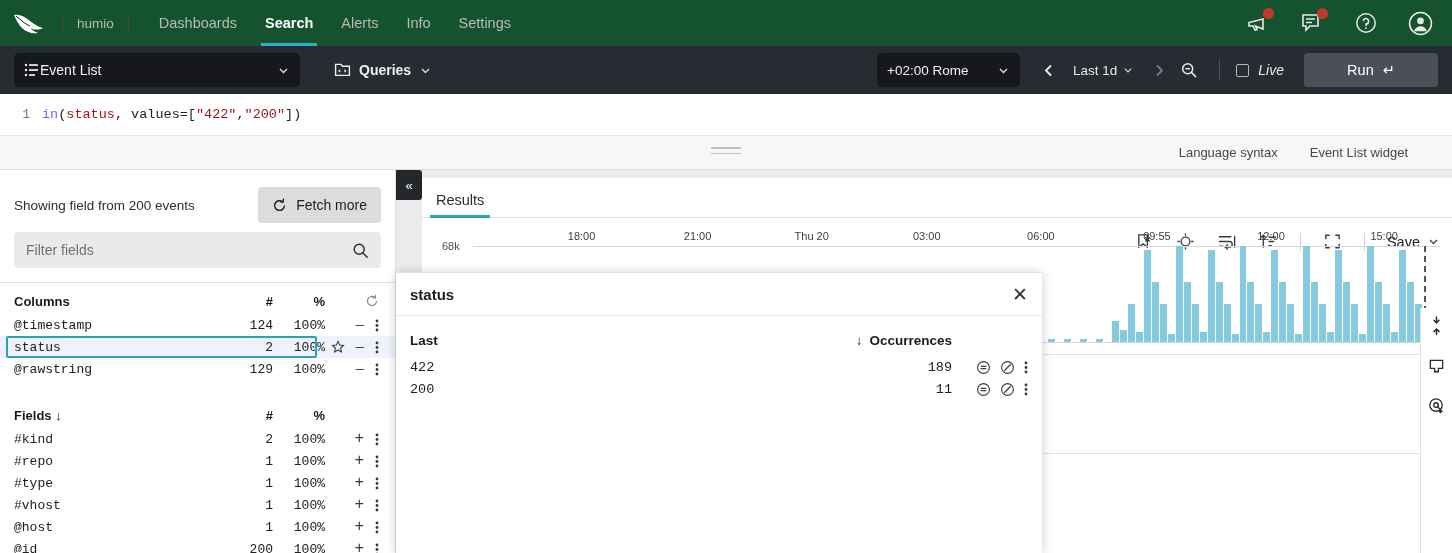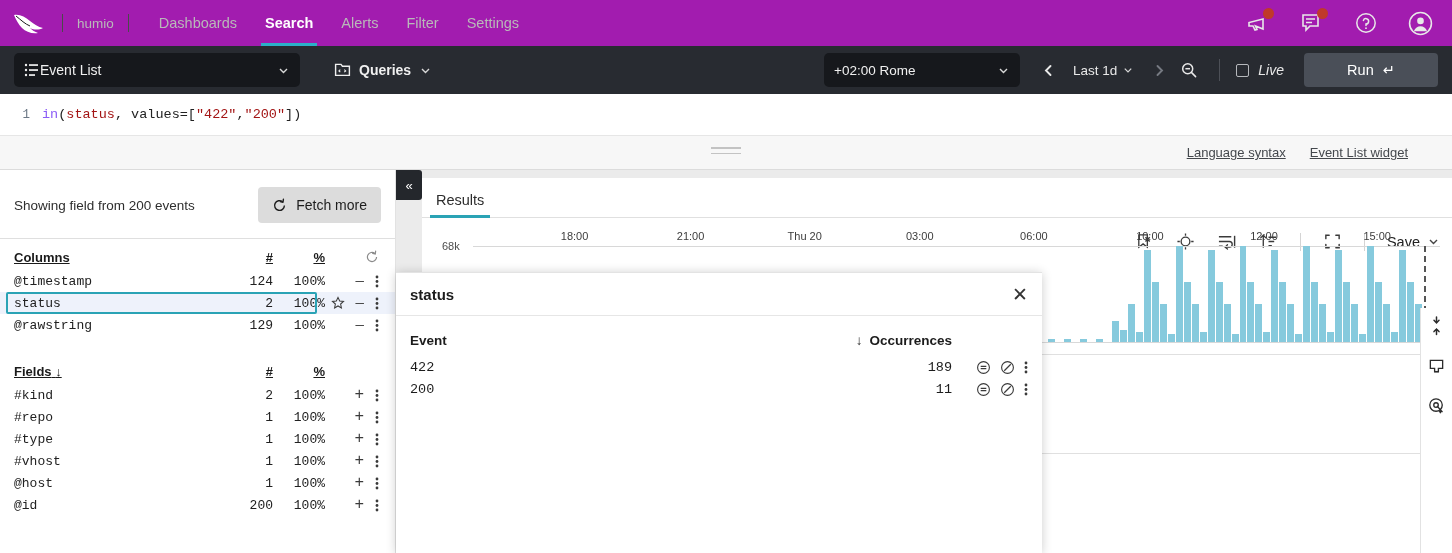--- a/index.html
+++ b/index.html
@@ -5,21 +5,21 @@
   * { box-sizing: border-box; margin: 0; padding: 0; }
   html, body {
     width: 1452px; height: 553px;
     font-family: "Liberation Sans", sans-serif;
     background: #ffffff; overflow: hidden;
   }
   .app { position: relative; width: 1452px; height: 553px; background:#fff; }
 
   
   .topnav {
-    height: 46px; background:#a21caf; display:flex; align-items:center;
+    height: 46px; background:#14532d; display:flex; align-items:center;
     padding: 0 14px 0 10px; position:relative;
   }
   .logo { width:38px; height:30px; display:flex; align-items:center; justify-content:center; }
   .nav-sep { width:1px; height:18px; background:#4a4a4a; margin:0 14px; }
   .nav-org { color:#b9b9b9; font-size:13.5px; }
   .nav-items { display:flex; align-items:center; height:46px; margin-left:2px; }
   .nav-item {
     color:#b9b9b9; font-size:14.5px; height:46px; display:flex; align-items:center;
     padding: 0 14px; position:relative; cursor:pointer; white-space:nowrap;
   }
@@ -44,21 +44,21 @@
     display:flex; align-items:center; padding: 0 10px; color:#f0f0f0;
     font-size:14px; cursor:pointer;
   }
   .evlist-btn .lbl { margin-left:0; }
   .evlist-btn .chev { margin-left:auto; }
   .queries-btn {
     display:flex; align-items:center; gap:8px; color:#f0f0f0; font-size:14px;
     font-weight:bold; margin-left:34px; cursor:pointer;
   }
   .tz-btn {
-    margin-left:auto; width:196px; height:34px; background:#16181c; border-radius:5px;
+    margin-left:auto; width:143px; height:34px; background:#16181c; border-radius:5px;
     display:flex; align-items:center; padding:0 10px; color:#f0f0f0; font-size:13.5px; cursor:pointer;
   }
   .tz-btn .chev { margin-left:auto; }
   .time-nav { display:flex; align-items:center; margin-left:14px; gap:2px; }
   .arrow-btn { width:28px; height:28px; display:flex; align-items:center; justify-content:center; cursor:pointer; }
   .range-lbl { color:#e9e9e9; font-size:13.5px; display:flex; align-items:center; gap:5px; padding: 0 9px; cursor:pointer;}
   .tb-sep { width:1px; height:22px; background:#4d5057; margin: 0 16px; }
   .live { display:flex; align-items:center; gap:9px; color:#e9e9e9; font-size:14px; cursor:pointer;font-style:italic;}
   .live .box { width:13px; height:13px; border:1.5px solid #b6b8bc; border-radius:2px; }
   .run-btn {
@@ -79,21 +79,21 @@
   .tok-str { color:#a31515; }
 
   
   .subbar {
     height: 34px; background:#f7f7f7; border-bottom:1px solid #dcdcdc;
     display:flex; align-items:center; justify-content:flex-end;
     padding-right: 44px; position:relative;
   }
   .grip { position:absolute; left:50%; transform:translateX(-50%); top:11px; width:30px;}
   .grip i { display:block; height:1.5px; background:#c3c3c3; margin-bottom:4px;}
-  .sublink { font-size:13px; color:#44484d; text-decoration:underline; margin-left:24px; cursor:pointer; }
+  .sublink { font-size:13px; color:#44484d; margin-left:32px; cursor:pointer; }
 
   
   .body { position:relative; height:415px; background:#fff; display:flex; }
 
   
   .leftpanel { width:396px; background:#fff; position:relative; border-right:1px solid #e2e2e2; }
   .lp-top { display:flex; align-items:center; padding: 16px 14px 0 14px; height:54px;}
   .lp-showing { font-size:13.5px; color:#2e2e2e; }
   .fetch-btn {
     margin-left:auto; height:36px; background:#dcdcdc; border-radius:4px;
@@ -109,21 +109,21 @@
     border:none; outline:none; background:transparent; font-size:14px; color:#2a2a2a;
     flex:1; font-family:"Liberation Sans", sans-serif;
   }
   .filter-box input::placeholder { color:#727272; }
   .tbl-div { height:1px; background:#dfdfdf; margin-top:14px; }
   .frow {
     display:flex; align-items:center; height:22px; padding: 0 12px 0 14px;
     font-family:"Liberation Mono", monospace; font-size:13px; color:#212121;
     position:relative;
   }
-  .frow.head { font-family:"Liberation Sans", sans-serif; font-weight:bold; font-size:13px; color:#1a1a1a; height:26px;text-decoration:underline; }
+  .frow.head { font-family:"Liberation Sans", sans-serif; font-weight:bold; font-size:13px; color:#1a1a1a; height:26px; }
   .frow .nm { flex:1; white-space:nowrap; overflow:hidden; }
   .frow .cnt { width:52px; text-align:right; }
   .frow .pct { width:52px; text-align:right; }
   .frow .act { width:58px; display:flex; align-items:center; justify-content:flex-end; gap:11px; padding-right:4px;}
   .frow.sel { background:#eef2fb; }
   .sel-outline {
     position:absolute; left:6px; right:78px; top:0; bottom:0;
     border:2px solid #2aa3b5; border-radius:2px; pointer-events:none;
   }
   .sec-gap { height:22px; }
@@ -148,21 +148,21 @@
   .card-tools { position:absolute; right:12px; bottom:-34px; display:flex; align-items:center; gap:22px; }
   .tool-ic { cursor:pointer; color:#3a3a3a; display:flex; align-items:center;}
   .tool-sep { width:1px; height:18px; background:#d4d4d4; }
   .save-btn { display:flex; align-items:center; gap:7px; font-size:14.5px; color:#222; cursor:pointer;}
 
   
   .chart-area { position:absolute; left:0; right:0; top:62px; height:103px; }
   .ylabel { position:absolute; left:20px; top:0; font-size:11px; color:#4d4d4d; }
   .plot { position:absolute; left:51px; right:12px; top:6px; bottom:0; border-bottom:1px solid #d8d8d8; }
   .plot::before { content:""; position:absolute; left:0; right:0; top:0; height:1px; background:#d8d8d8;}
-  .xtick { position:absolute; top:-16px; font-size:11px; color:#3c3c3c; transform:translateX(-50%); white-space:nowrap;}
+  .xtick { position:absolute; top:-16px; font-size:11px; color:#3c3c3c; transform:translateX(-50%); white-space:nowrap;margin-left:7px;}
   .bars { position:absolute; left:0; right:0; bottom:0; top:0; display:flex; align-items:flex-end; }
   .bar { background:#86cadd; flex:1; margin-right:1px; }
   .nowline { position:absolute; right:14px; top:0; bottom:0; border-left:2px dashed #555; }
 
   
   .events {
     position:absolute; left:0; right:0; top:176px; bottom:0; overflow:hidden;
     border-top:1px solid #e0e0e0;
   }
   .ev-block { border-bottom:1px solid #e0e0e0; padding: 4px 0 6px 0; }
@@ -210,21 +210,21 @@
         <path d="M4 5 C9 9 13 13 18 15" stroke="#1c1c1c" stroke-width="1" fill="none"></path>
       </svg>
     </div>
     <div class="nav-sep"></div>
     <div class="nav-org">humio</div>
     <div class="nav-sep"></div>
     <div class="nav-items">
       <div class="nav-item">Dashboards</div>
       <div class="nav-item active">Search</div>
       <div class="nav-item">Alerts</div>
-      <div class="nav-item">Filter</div>
+      <div class="nav-item">Info</div>
       <div class="nav-item">Settings</div>
     </div>
     <div class="nav-right">
       <div class="nav-icon">
         <svg width="24" height="24" viewBox="0 0 24 24" fill="none" stroke="#e8e8e8" stroke-width="1.6">
           <path d="M3 11.5 L3 15 L7 15 L9 19 L11 18.5 L9.5 15 L17 18 L17 8 L3 11.5 Z"></path>
         </svg>
         <div class="badge"></div>
       </div>
       <div class="nav-icon">
@@ -355,20 +355,31 @@
         <div class="fetch-btn">
           <span>
             <svg width="15" height="15" viewBox="0 0 15 15" fill="none" stroke="#1d1d1d" stroke-width="1.4">
               <path d="M12.4 7.5 A4.9 4.9 0 1 1 10.6 3.7"></path>
                 <path d="M11.4 1.3 L11 4.2 L8.2 3.6" stroke-linecap="round" stroke-linejoin="round"></path>
             </svg>
           </span>
           <span>Fetch more</span>
         </div>
       </div>
+      <div class="filter-wrap">
+        <div class="filter-box">
+          <input type="text" placeholder="Filter fields" style="">
+          <span>
+            <svg width="17" height="17" viewBox="0 0 17 17" fill="none" stroke="#2a2a2a" stroke-width="1.4">
+              <circle cx="7.2" cy="7.2" r="5"></circle>
+                <path d="M11 11 L15.2 15.2" stroke-linecap="round"></path>
+            </svg>
+          </span>
+        </div>
+      </div>
       <div class="tbl-div"></div>
 
       <div style="padding-top:5px;">
         <div class="frow head">
           <div class="nm">Columns</div>
           <div class="cnt">#</div>
           <div class="pct">%</div>
           <div class="act">
             <span>
               <svg width="14" height="14" viewBox="0 0 15 15" fill="none" stroke="#8b8b8b" stroke-width="1.3">
@@ -591,21 +602,21 @@
         </div>
 
         <div class="chart-area">
           <div class="ylabel">68k</div>
           <div class="plot">
             <div class="xtick" style="left:10.5%">18:00</div>
             <div class="xtick" style="left:22.5%">21:00</div>
             <div class="xtick" style="left:34.3%">Thu 20</div>
             <div class="xtick" style="left:46.2%">03:00</div>
             <div class="xtick" style="left:58.0%">06:00</div>
-            <div class="xtick" style="left:70.0%">10:00</div>
+            <div class="xtick" style="left:70.0%">09:55</div>
             <div class="xtick" style="left:81.8%">12:00</div>
             <div class="xtick" style="left:93.5%">15:00</div>
             <div class="bars" id="bars">
                 <div class="bar" style="height: 3%; background: rgb(134, 202, 221);"></div>
                 <div class="bar" style="height: 0%; background: transparent;"></div>
                 <div class="bar" style="height: 3%; background: rgb(134, 202, 221);"></div>
                 <div class="bar" style="height: 0%; background: transparent;"></div>
                 <div class="bar" style="height: 3%; background: rgb(134, 202, 221);"></div>
                 <div class="bar" style="height: 0%; background: transparent;"></div>
                 <div class="bar" style="height: 3%; background: rgb(134, 202, 221);"></div>
@@ -770,21 +781,21 @@
       </span>
     </div>
   </div>
 
   <div class="popover">
     <div class="pop-head">
       <div class="pop-title">status</div>
       <div class="pop-close">✕</div>
     </div>
     <div class="pop-cols">
-      <div class="v">Event</div>
+      <div class="v">Last</div>
       <div class="o">
         <span>↓</span>
         <span>Occurrences</span>
       </div>
       <div class="pop-acts-pad"></div>
     </div>
 
     <div class="pop-row">
       <div class="v">422</div>
       <div class="o">189</div>

